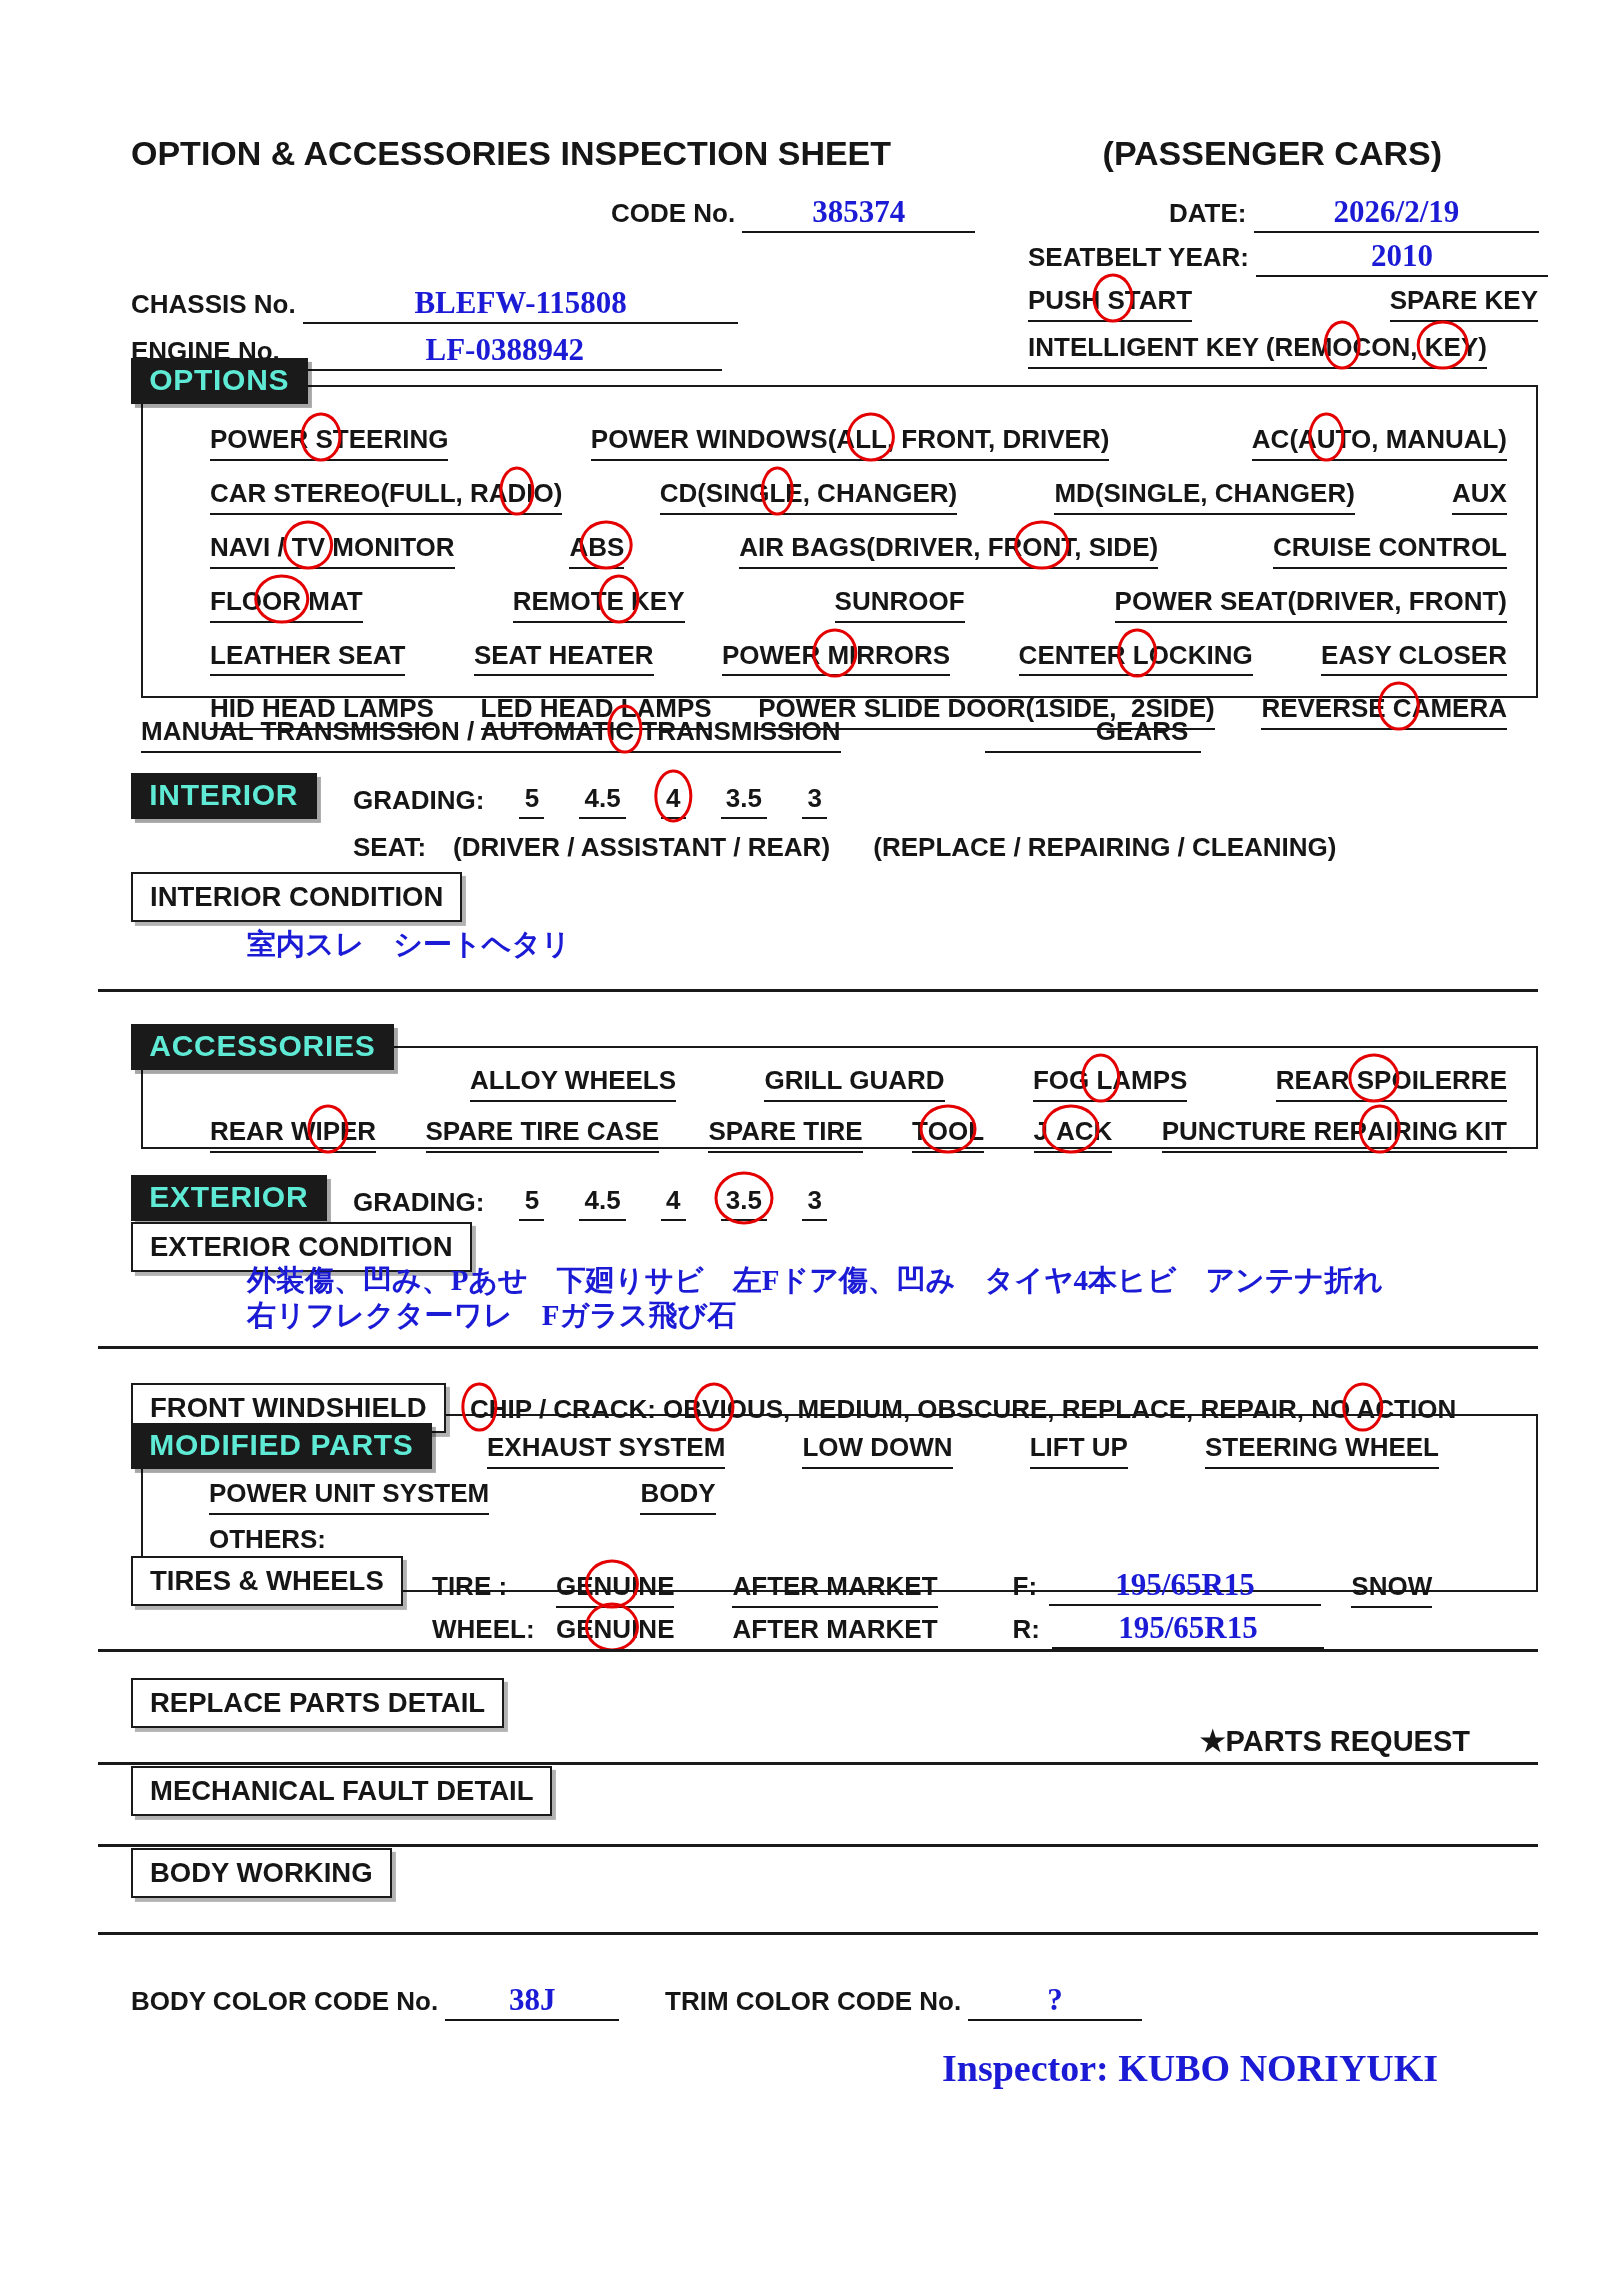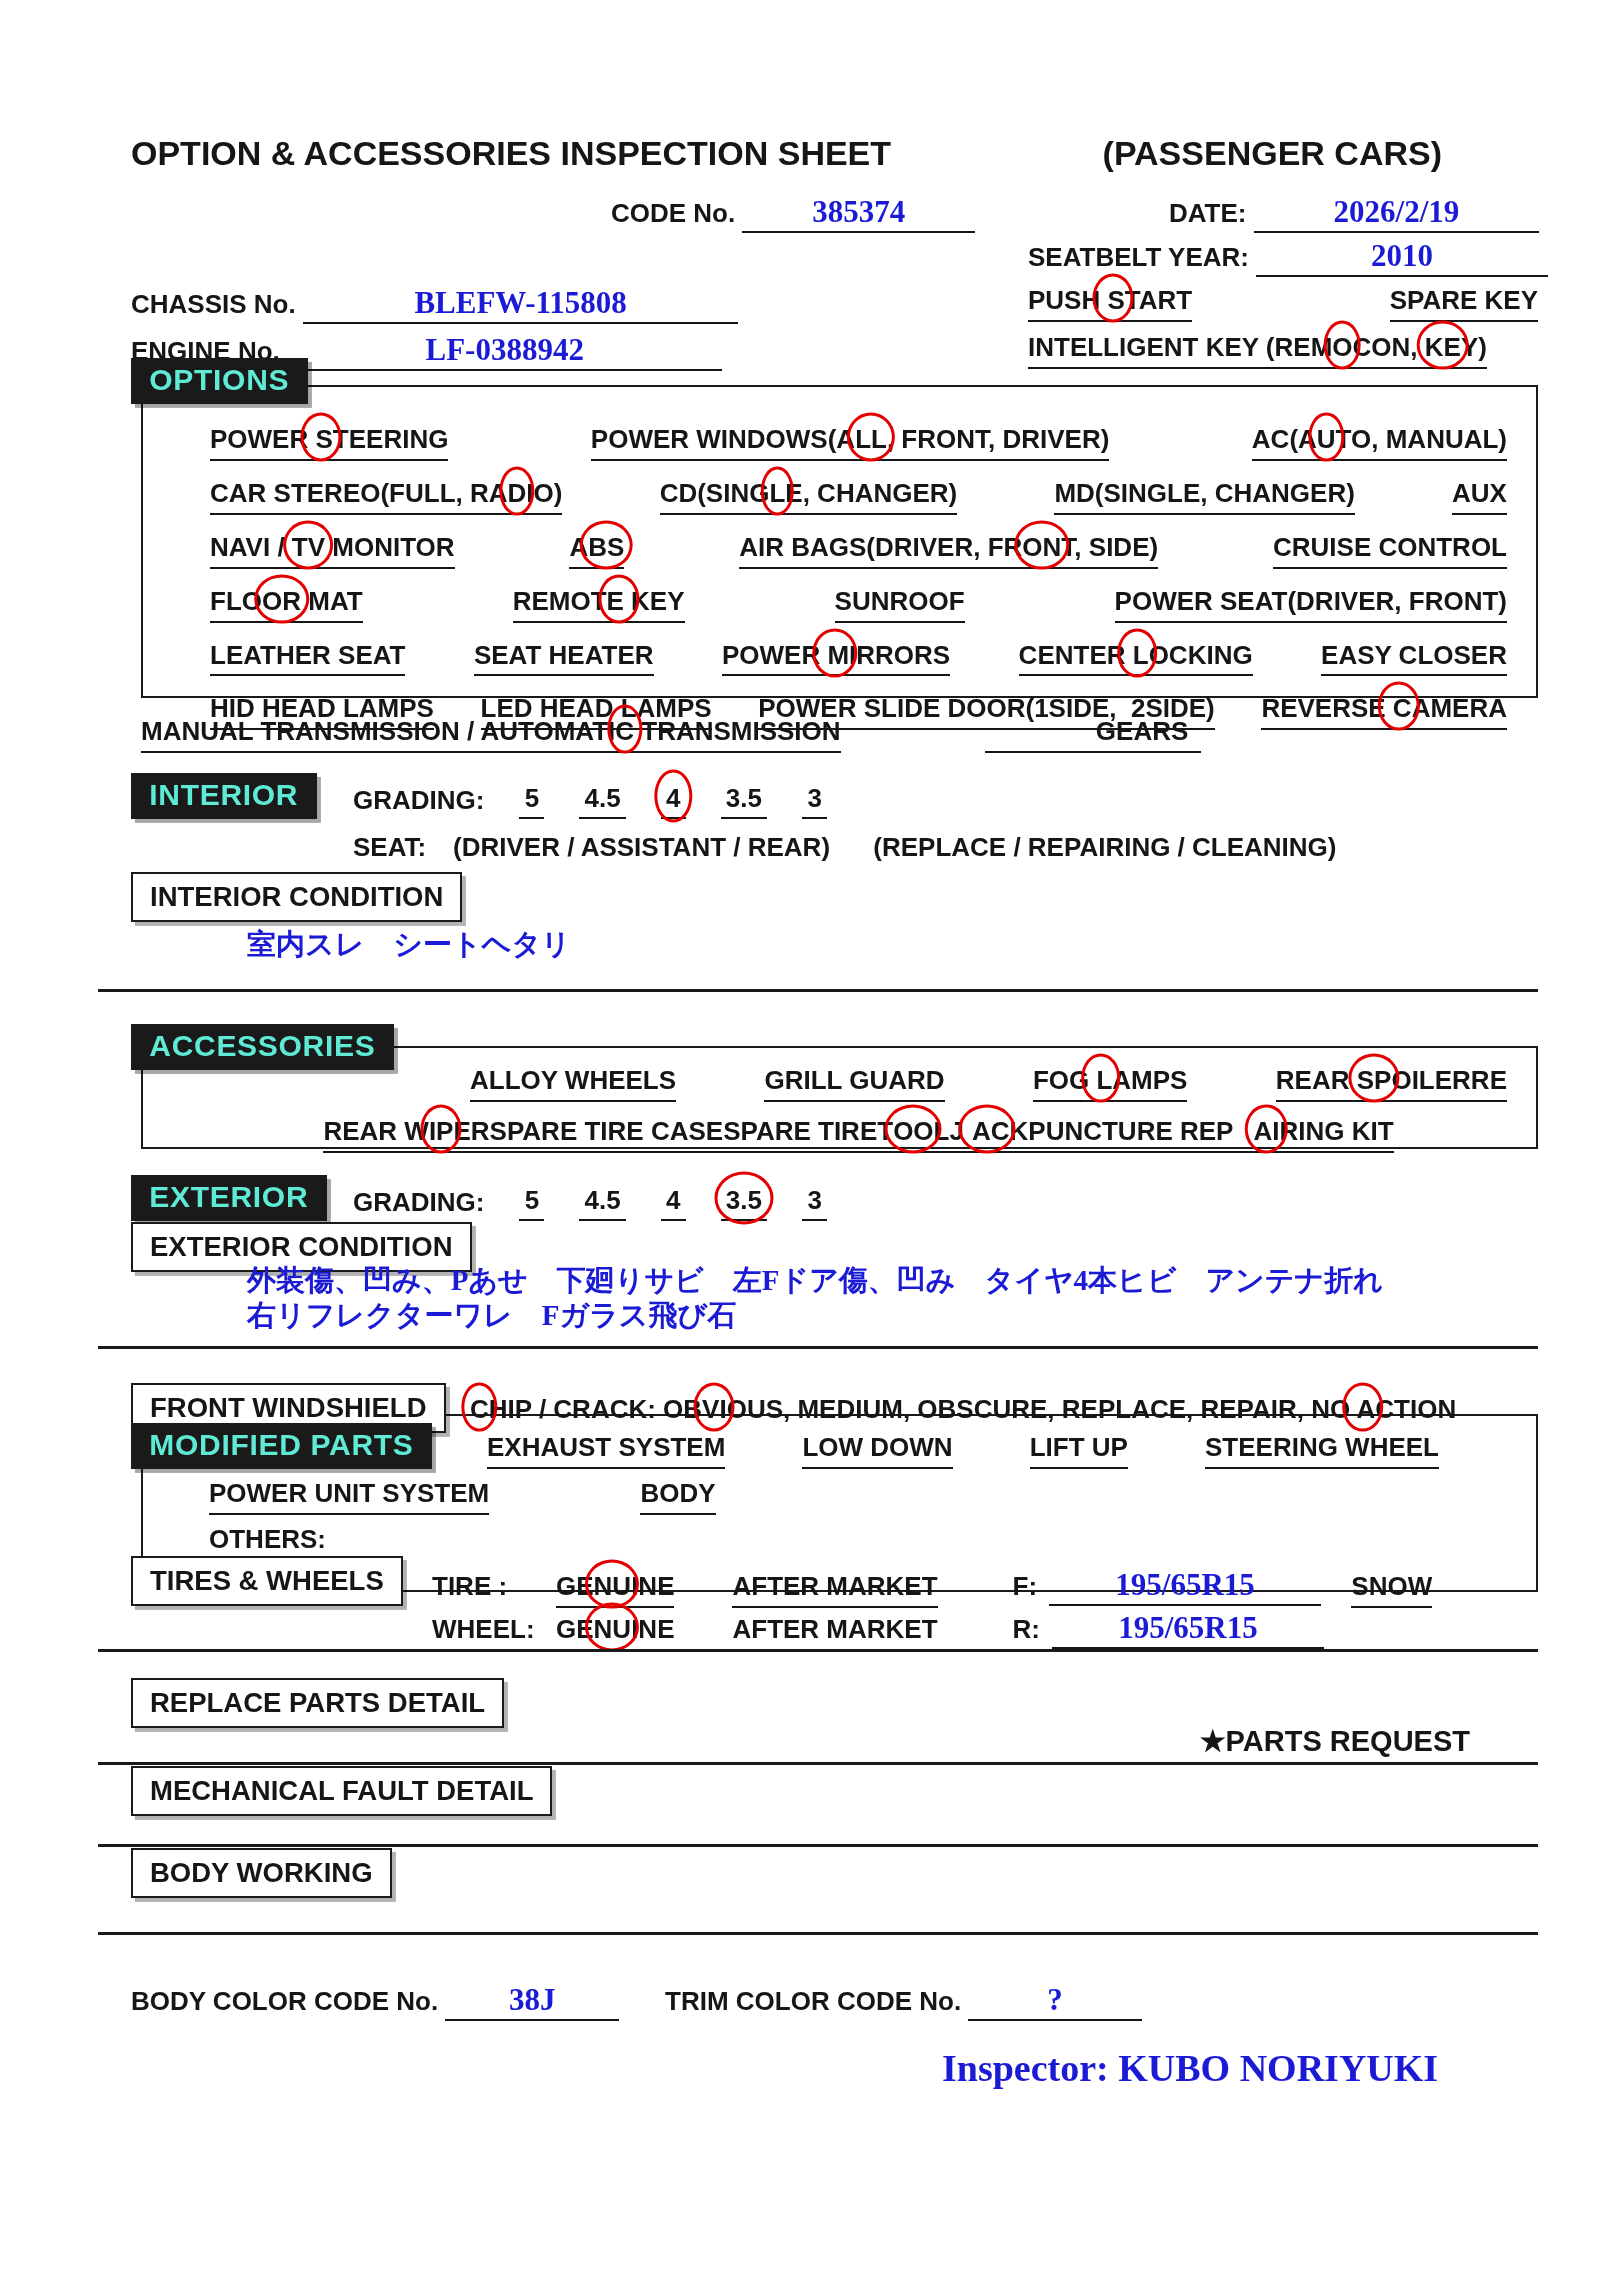--- a/index.html
+++ b/index.html
@@ -134,27 +134,27 @@
   <div class="abs jnote" style="left:247px;top:925px;">室内スレ　シートヘタリ</div>
   <div class="hr" style="left:98px;right:84px;top:989px;"></div>
 
   <div class="box" style="left:141px;right:84px;top:1046px;height:103px;">
     <div class="sb" style="margin:17px 29px 0 327px;">
       <span class="ul"><span style="white-space: pre;">ALLOY WHEELS</span></span>
       <span class="ul"><span style="white-space: pre;">GRILL GUARD</span></span>
       <span class="ul"><span style="white-space: pre;">FOG</span><span class="mk" style="white-space: pre;"> L</span><span style="white-space: pre;">AMPS</span></span>
       <span class="ul"><span style="white-space: pre;">REAR </span><span class="mk" style="white-space: pre;">SP</span><span style="white-space: pre;">OILERRE</span></span>
     </div>
-    <div class="sb" style="margin:14.4px 29px 0 67px;justify-content:center;">
+    <div class="sb" style="margin:14.4px 29px 0 67px;">
       <span class="ul"><span style="white-space: pre;">REAR W</span><span class="mk" style="white-space: pre;">IP</span><span style="white-space: pre;">ER</span></span>
       <span class="ul"><span style="white-space: pre;">SPARE TIRE CASE</span></span>
       <span class="ul"><span style="white-space: pre;">SPARE TIRE</span></span>
       <span class="ul"><span style="white-space: pre;">T</span><span class="mk" style="white-space: pre;">OO</span><span style="white-space: pre;">L</span></span>
       <span class="ul"><span style="white-space: pre;">J</span><span class="mk" style="white-space: pre; padding-left: 8px;">AC</span><span style="white-space: pre;">K</span></span>
-      <span class="ul"><span style="white-space: pre;">PUNCTURE REP</span><span class="mk" style="white-space: pre; margin-left: 20px;">AI</span><span style="white-space: pre;">RING KIT</span></span>
+      <span class="ul"><span style="white-space: pre;">PUNCTURE REP</span><span class="mk" style="white-space: pre;">AI</span><span style="white-space: pre;">RING KIT</span></span>
     </div>
   </div>
   <div class="abs hbox" style="left:131px;top:1024px;">ACCESSORIES</div>
 
   <div class="abs hbox" style="left:131px;top:1175px;">EXTERIOR</div>
   <div class="abs grading" style="left:353px;top:1185px;">
     <span class="lbl">GRADING:</span>
     <span class="gval">5</span>
     <span class="gval">4.5</span>
     <span class="gval">4</span>

